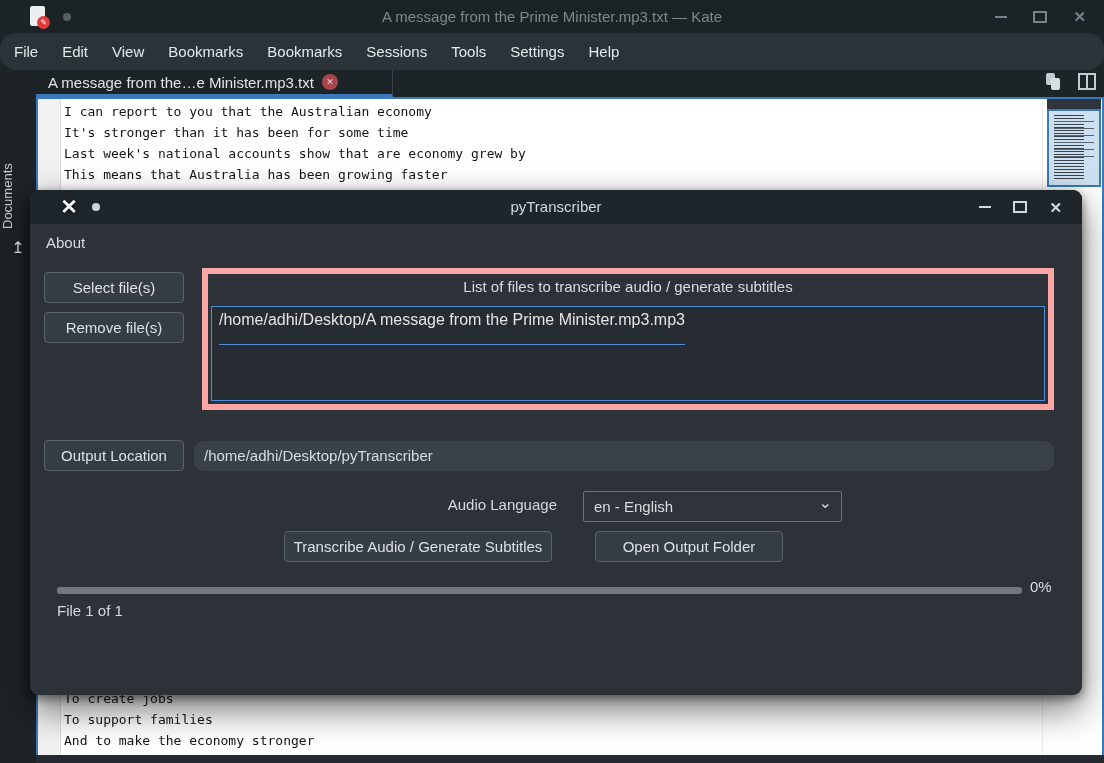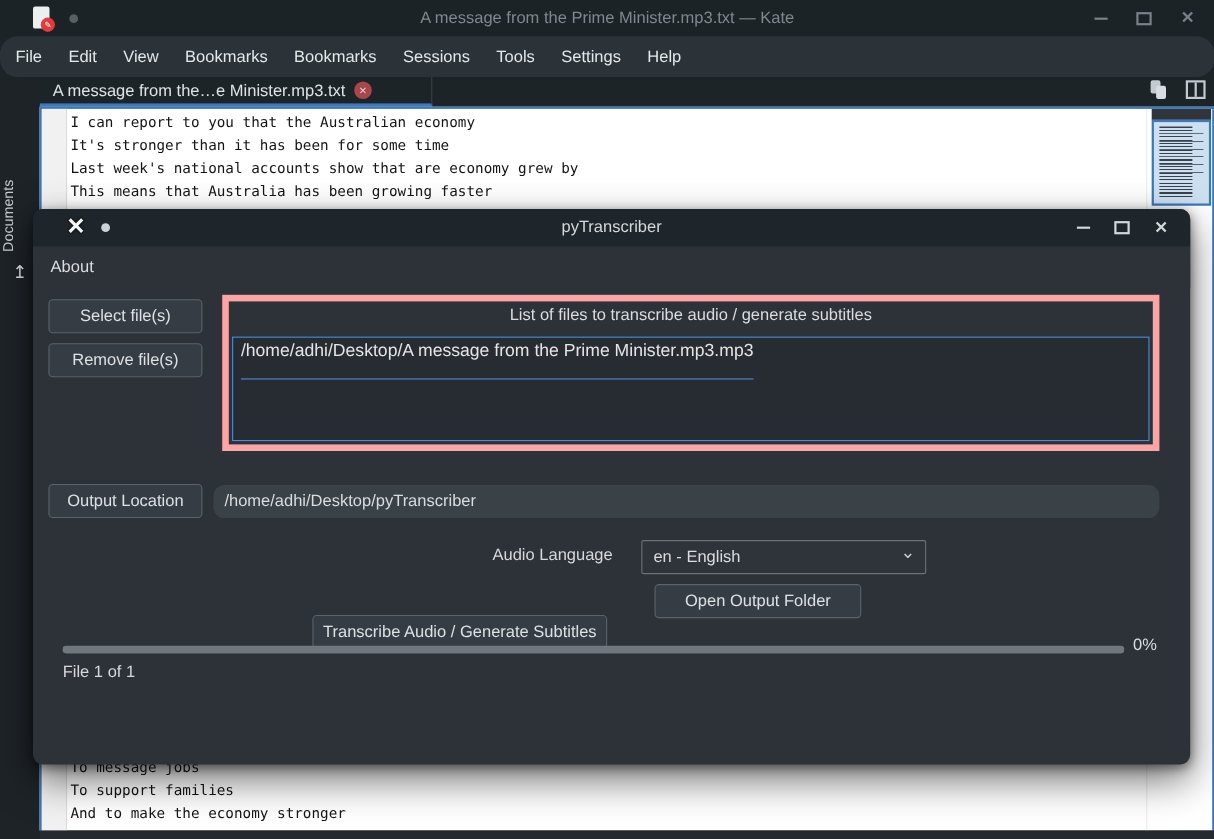--- a/index.html
+++ b/index.html
@@ -76,21 +76,21 @@
     color:#d4d8db;font-size:15px;}
   .pt-winctl{right:20px;color:#d3d8da;gap:22px;height:34px;}
   .pt-menubar{position:absolute;left:0;top:34px;width:1052px;height:38px;background:#2c3238;}
   .pt-menu-item{position:absolute;left:14px;top:0;padding:0 2px;color:#d9dde0;font-size:15px;line-height:38px;}
 
   .pt-btn{position:absolute;box-sizing:border-box;background:#353c43;border:1px solid #5b636a;
     border-radius:4px;color:#dde1e4;font-size:15px;display:flex;align-items:center;justify-content:center;}
   .btn-select{left:14px;top:82px;width:140px;height:31px;}
   .btn-remove{left:14px;top:122px;width:140px;height:31px;}
   .btn-output{left:14px;top:250px;width:140px;height:31px;}
-  .btn-transcribe{left:254px;top:341px;width:268px;height:31px;margin-top:28px;}
+  .btn-transcribe{left:254px;top:341px;width:268px;height:31px;}
   .btn-openout{left:565px;top:341px;width:188px;height:31px;}
 
   .pt-groupbox{position:absolute;left:172px;top:78px;width:852px;height:142px;
     border:6px solid #fca5a5;box-sizing:border-box;}
   .pt-group-label{margin-top:4px;text-align:center;color:#d9dde0;font-size:15px;}
   .pt-listbox{position:absolute;left:3px;right:3px;top:32px;bottom:3px;background:#262c31;
     border:1px solid #4d8ed8;}
   .pt-file-item{margin:4px 0 0 7px;color:#e5e5e5;font-size:16px;width:fit-content;
     border-bottom:1px solid #4d8ed8;padding-bottom:15px;white-space:nowrap;}
 
@@ -163,21 +163,21 @@
 
   <div class="k-editor">
     <div class="k-iconborder"></div>
     <div class="k-wrapline"></div>
 
     <div class="ed-line" style="top:2px">I can report to you that the Australian economy</div>
     <div class="ed-line" style="top:23px">It's stronger than it has been for some time</div>
     <div class="ed-line" style="top:44px">Last week's national accounts show that are economy grew by</div>
     <div class="ed-line" style="top:65px">This means that Australia has been growing faster</div>
 
-    <div class="ed-line" style="top:589px">To message jobs</div>
+    <div class="ed-line" style="top:589px">To create jobs</div>
     <div class="ed-line" style="top:610px">To support families</div>
     <div class="ed-line" style="top:631px">And to make the economy stronger</div>
 
     <div class="k-minimap">
       <div class="mm-header"></div>
       <div class="mm-view">
         <div class="mm-lines"></div>
         <div class="mm-lines2"></div>
       </div>
     </div>

